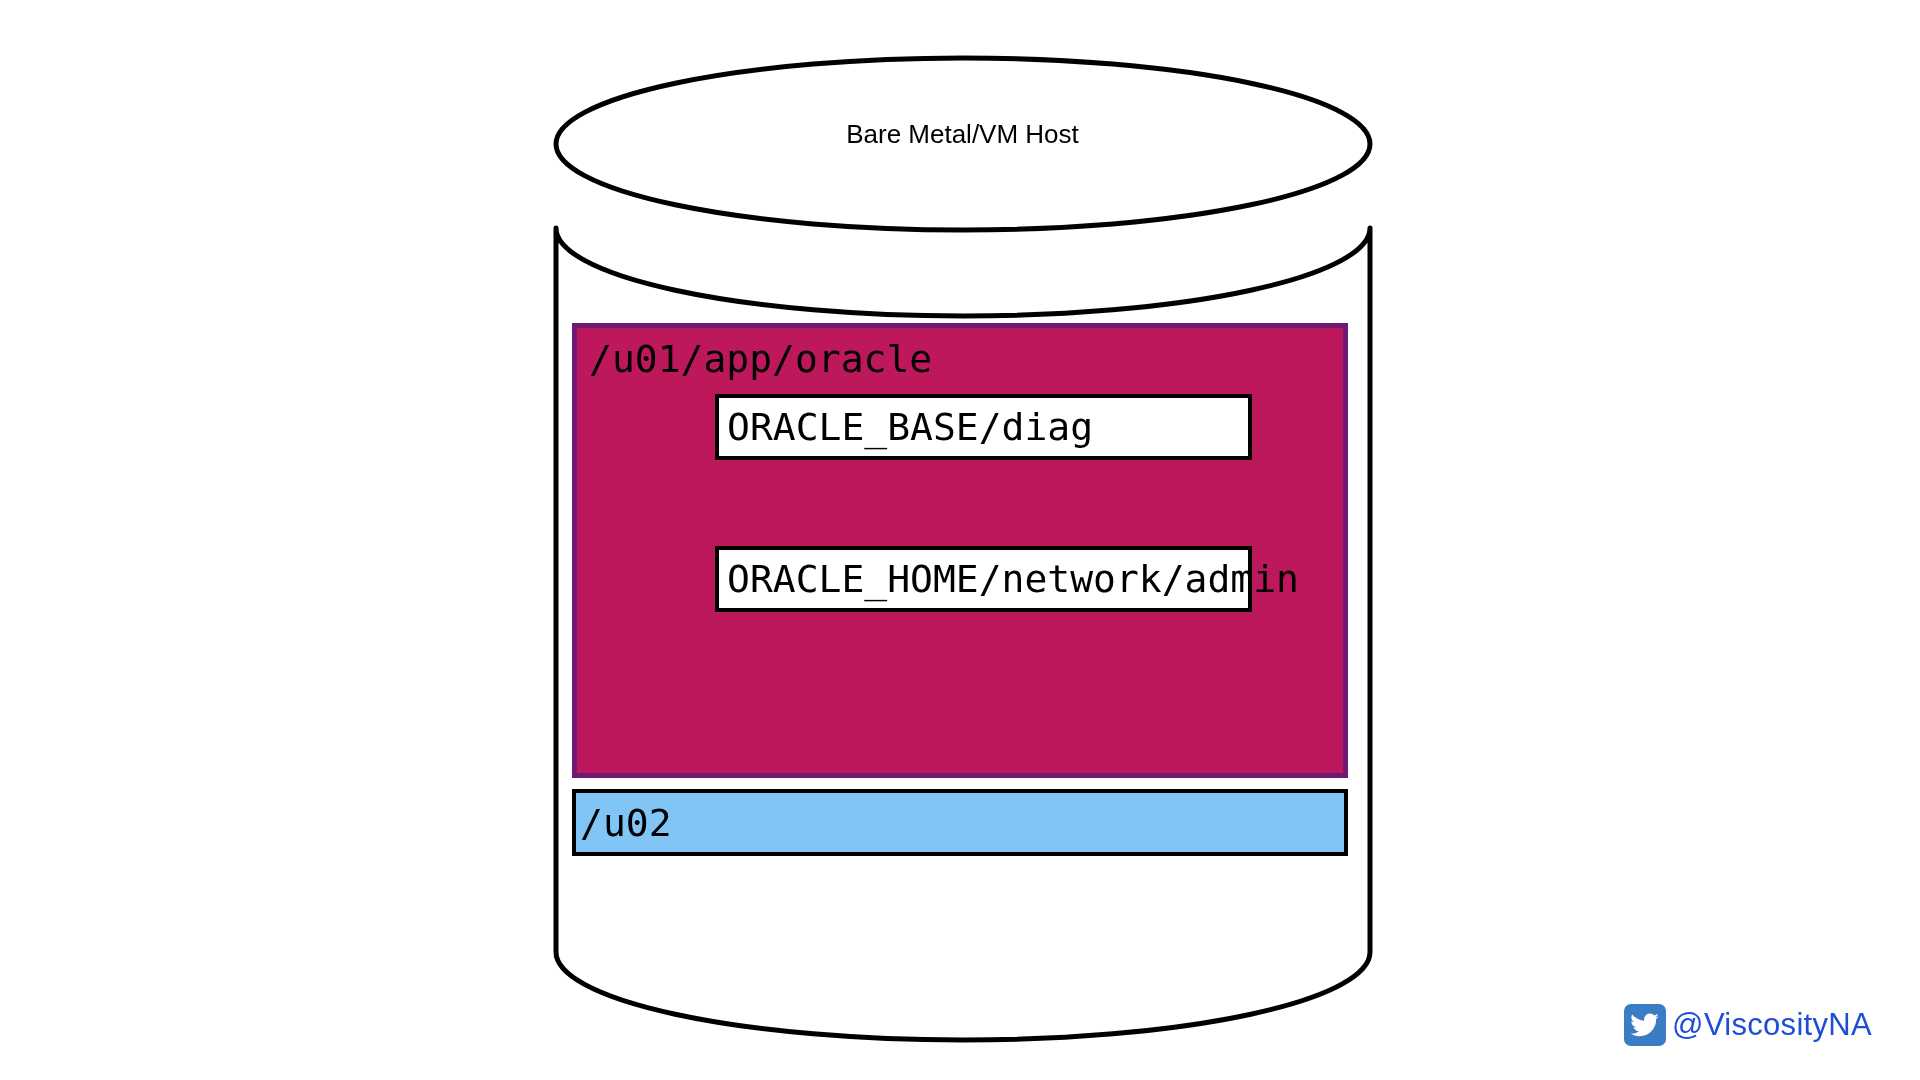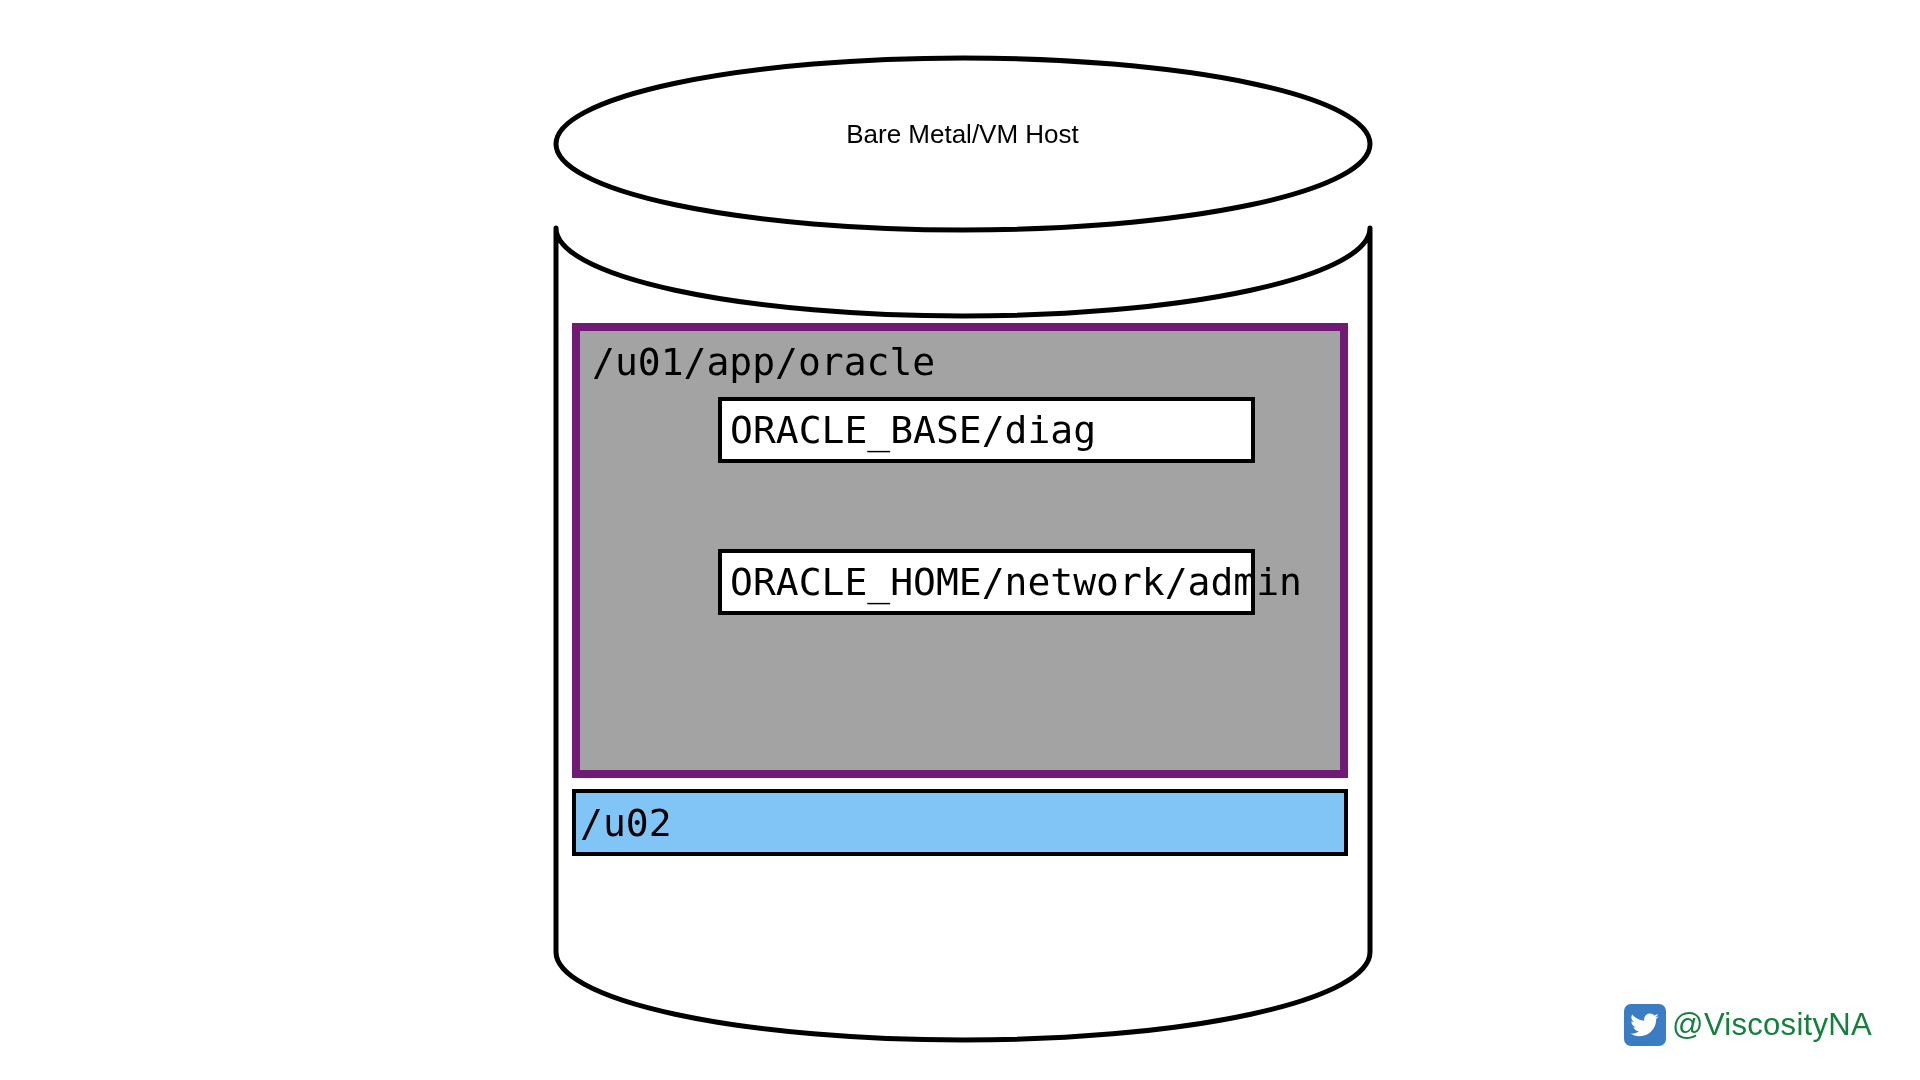--- a/index.html
+++ b/index.html
@@ -44,22 +44,22 @@
     white-space: nowrap;
   }
 
   
   #u01-block {
     position: absolute;
     left: 572px;
     top: 323px;
     width: 776px;
     height: 455px;
-    background: #a3a3a3;
-    border: 8px solid #701a75;
+    background: #be185d;
+    border: 5px solid #701a75;
   }
 
   #u01-label {
     position: absolute;
     left: 12px;
     top: 12px;
     font-family: "DejaVu Sans Mono", monospace;
     font-size: 38px;
     color: #000000;
     white-space: nowrap;
@@ -144,21 +144,21 @@
     display: flex;
     align-items: center;
     justify-content: center;
     flex: 0 0 auto;
   }
 
   #footer-handle {
     font-family: "Liberation Sans", sans-serif;
     font-size: 31px;
     font-weight: 400;
-    color: #15803d;
+    color: #1d4ed8;
     letter-spacing: 0.3px;
     white-space: nowrap;
   }
 </style>
 </head>
 <body>
 
 <div id="stage">
 
   <svg id="cylinder-svg" viewBox="0 0 1920 1080" xmlns="http://www.w3.org/2000/svg">

